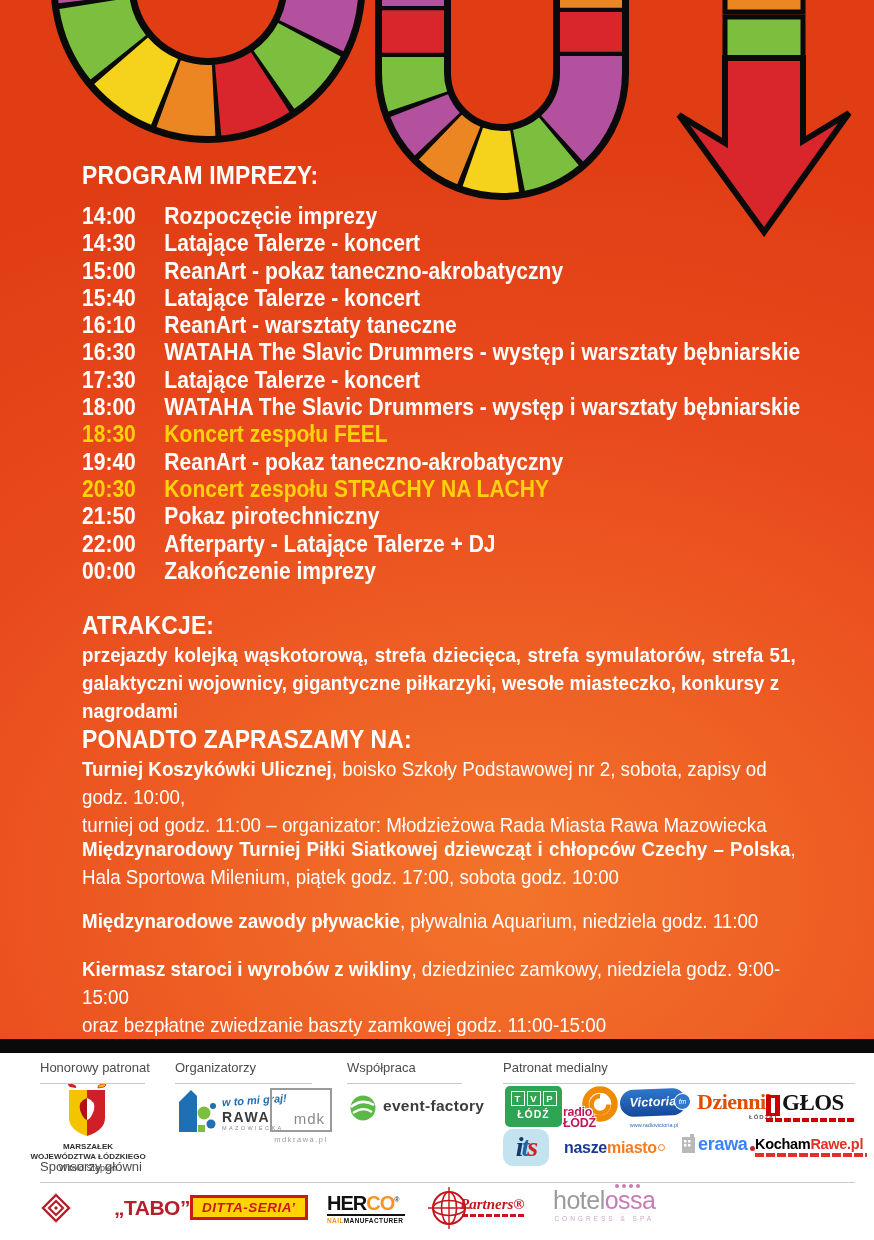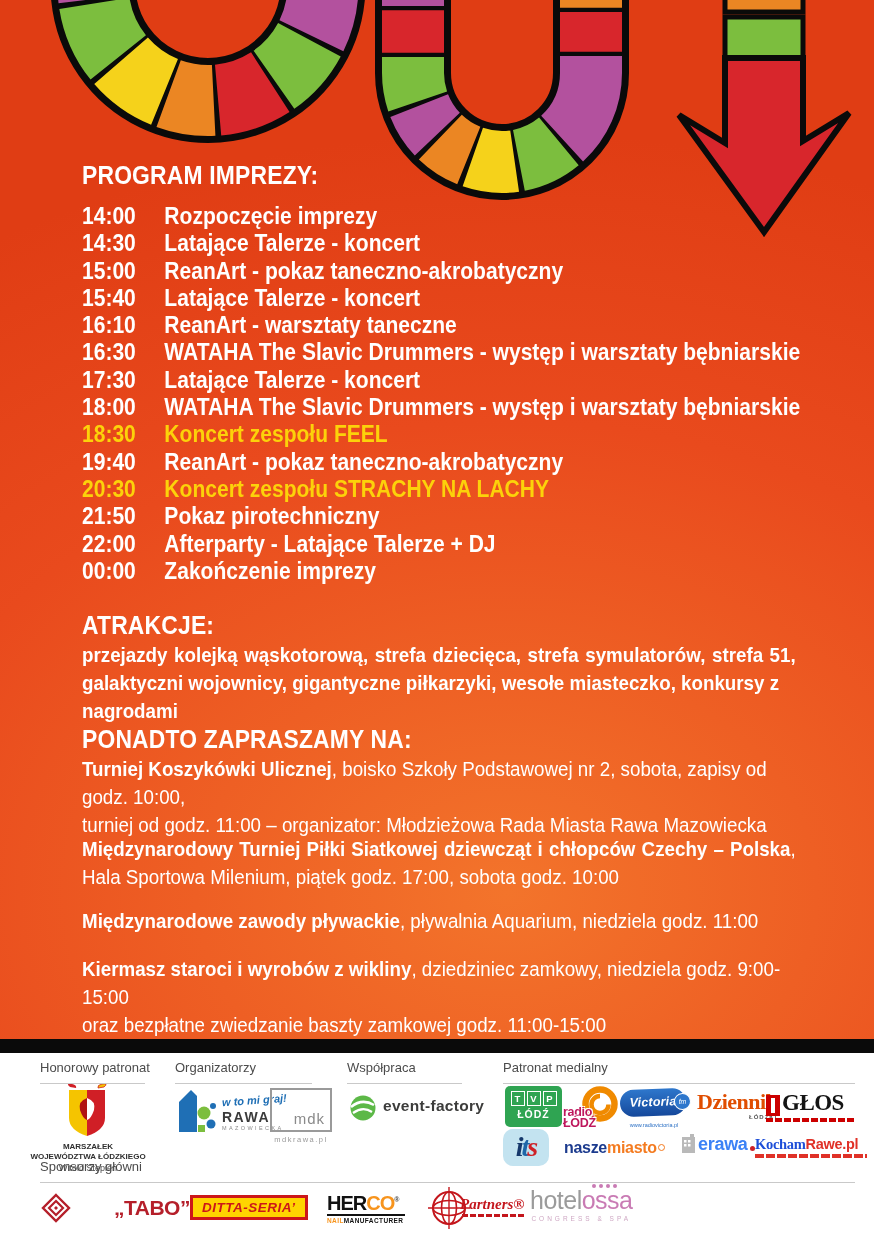--- a/index.html
+++ b/index.html
@@ -71,36 +71,36 @@
 
   .its{position:absolute;left:503px;top:76px;width:46px;height:37px;background:var(--its-bg);border-radius:10px;text-align:center;font-family:"Liberation Serif",serif;font-style:italic;font-weight:bold;font-size:28px;line-height:36px;letter-spacing:-2px;}
   .its .i{color:#16386b;} .its .t{color:#1e66a8;} .its .s{color:#ce2127;}
   .nm{position:absolute;left:564px;top:86px;font-size:16px;font-weight:bold;letter-spacing:-.3px;}
   .nm .p1{color:#1c3b8e;} .nm .p2{color:var(--miasto-orange);}
   .nm .dot{display:inline-block;width:5px;height:5px;border:1.5px solid var(--miasto-orange);border-radius:50%;margin-left:1px;vertical-align:2px;}
   .erawa{position:absolute;left:681px;top:80px;display:flex;align-items:flex-end;gap:2px;}
   .erawa-name{font-size:18px;font-weight:bold;color:#3b82f6;letter-spacing:-.3px;line-height:20px;}
   .erawa .dot{width:5px;height:5px;border-radius:50%;background:#ce2127;margin-bottom:3px;}
   .kr{position:absolute;left:755px;top:83px;font-size:14.5px;font-weight:bold;letter-spacing:-.3px;}
-  .kr .p1{color:#1d4ed8;font-family:Liberation Serif, serif;} .kr .p2{color:var(--rawe-red);}
+  .kr .p1{color:#000000;} .kr .p2{color:var(--rawe-red);}
   .kr-tag{margin-top:1px;width:112px;height:4px;background:repeating-linear-gradient(90deg,var(--rawe-red) 0 9px,#fff 9px 11px);}
 
   .tabo{position:absolute;left:40px;top:139px;display:flex;align-items:center;gap:8px;}
   .tabo-name{font-size:21px;font-weight:bold;color:var(--tabo-red);letter-spacing:-.5px;margin-left:34px;}
   .ditta{position:absolute;left:190px;top:142px;background:var(--ditta-yellow);border:3px solid var(--ditta-red);padding:2px 9px;}
   .ditta-name{font-size:13.5px;font-weight:bold;font-style:italic;color:var(--ditta-red);letter-spacing:.5px;white-space:nowrap;}
   .herco{position:absolute;left:327px;top:137px;width:78px;}
   .herco-l1{font-size:20px;font-weight:bold;letter-spacing:-1px;line-height:20px;}
   .herco-l1 .p1{color:#111;} .herco-l1 .p2{color:var(--herco-orange);} .herco-l1 sup{font-size:7px;}
   .herco-l2{border-top:2px solid #111;margin-top:1px;padding-top:1px;font-size:6.5px;font-weight:bold;letter-spacing:.4px;white-space:nowrap;}
   .herco-l2 .p1{color:var(--herco-orange);} .herco-l2 .p2{color:#111;}
   .partners{position:absolute;left:428px;top:134px;width:110px;height:46px;}
   .partners-name{position:absolute;left:32px;top:9px;font-family:"Liberation Serif",serif;font-style:italic;font-weight:bold;font-size:15px;color:var(--partners-red);white-space:nowrap;text-align:right;}
   .partners-tag{position:absolute;left:34px;top:27px;width:62px;height:3px;background:repeating-linear-gradient(90deg,var(--partners-red) 0 6px,#fff 6px 8px);}
-  .ossa{position:absolute;left:530px;top:134px;}
+  .ossa{position:absolute;left:553px;top:134px;}
   .ossa-line{font-size:25px;letter-spacing:-.5px;line-height:26px;}
   .ossa-line .p1{color:var(--ossa-gray);} .ossa-line .p2{color:var(--ossa-pink);}
   .ossa-dots{position:absolute;left:62px;top:-3px;display:flex;gap:3px;}
   .ossa-dots span{width:4px;height:4px;border-radius:50%;background:var(--ossa-pink);}
   .ossa-sub{font-size:6.5px;color:#cfa8c4;letter-spacing:3px;margin-top:2px;text-align:center;}
 </style>
 </head>
 <body>
 
 <svg class="poster-top" viewBox="0 0 874 250" width="874" height="250">

